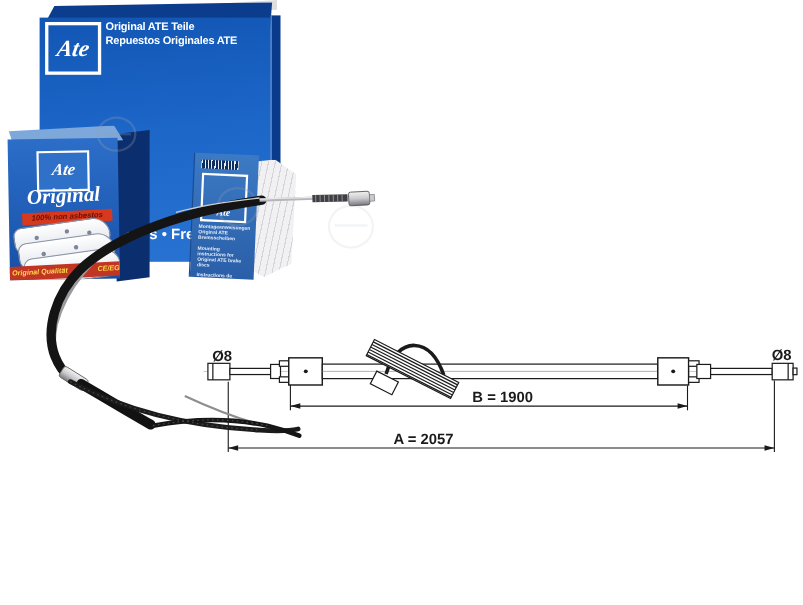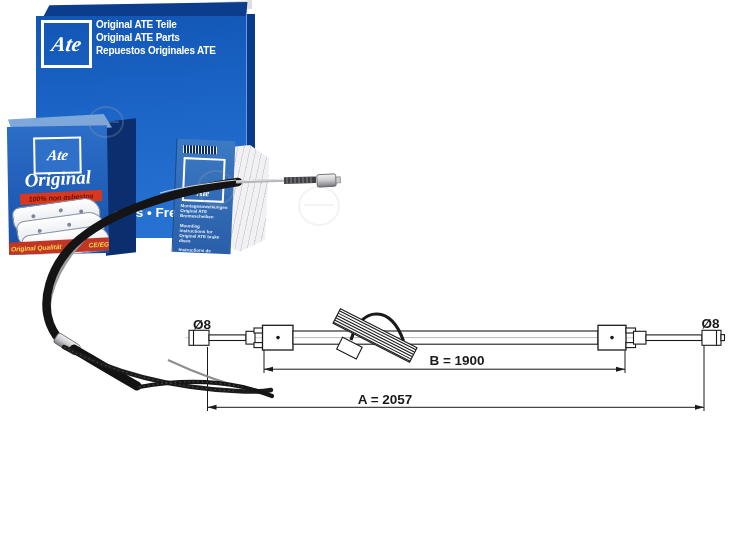--- a/index.html
+++ b/index.html
@@ -79,21 +79,20 @@
 
   <div class="abs bigbox-gloss"></div>
   <div class="abs bigbox-top"></div>
   <div class="abs bigbox-side"></div>
   <div class="abs bigbox-front">
     <div class="abs biglogo">
       <span>Ate</span>
     </div>
     <div class="abs bigtitles">
       <div>Original ATE Teile</div>
-      <div>Original ATE Parts</div>
       <div>Repuestos Originales ATE</div>
     </div>
     <div class="abs brakes-frag" style="left:72px;top:189px;">rakes • Frei</div>
     <div class="abs brakes-frag" style="left:191px;top:191px;">os</div>
   </div>
 
   <div class="abs smallbox-side"></div>
   <div class="abs smallbox-topface"></div>
   <div class="abs smallbox-front">
     <div class="abs smlogo">

